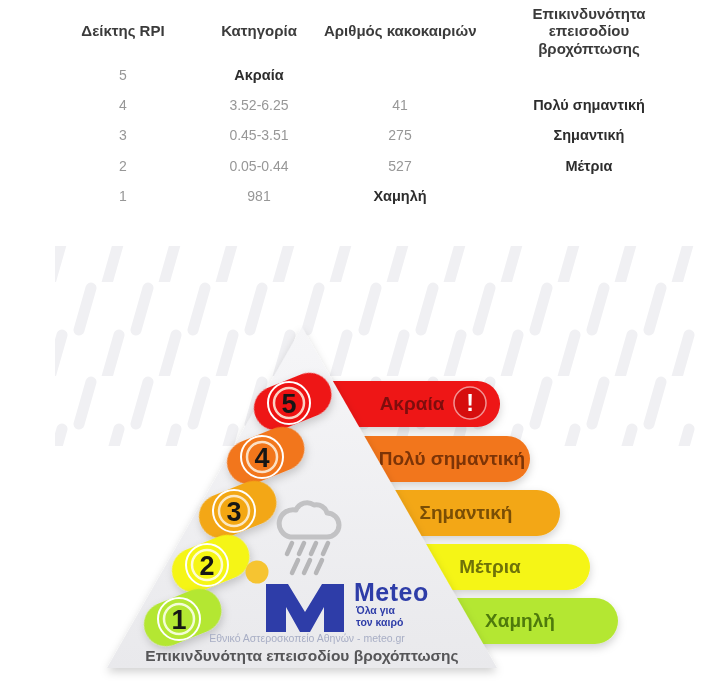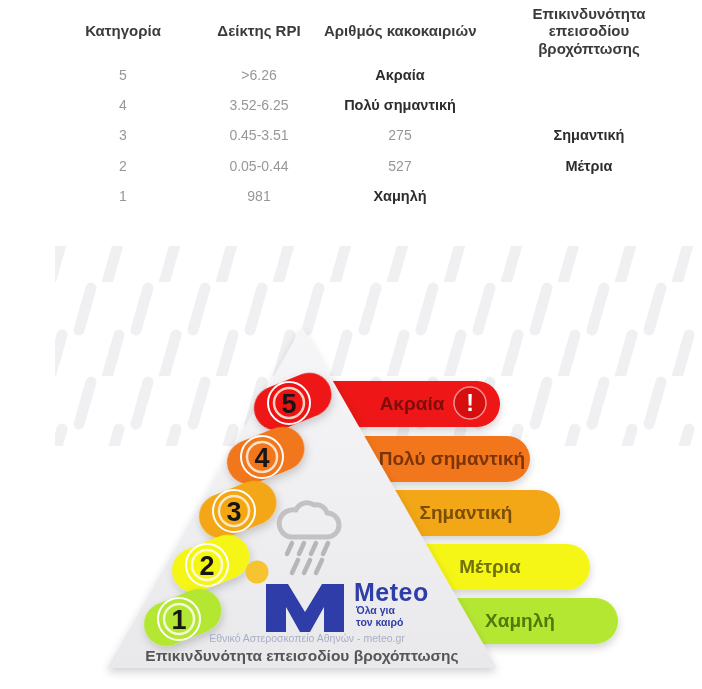--- a/index.html
+++ b/index.html
@@ -26,38 +26,38 @@
   .logo-tag{font-size:10.5px;font-weight:600;}
   .logo-sub{font-size:10.5px;}
 </style>
 </head>
 <body>
 
 <div class="stage">
 
   <div class="rpi-table">
     <div class="trow thead">
+      <div class="th">Δείκτης RPI</div>
       <div class="th">Κατηγορία</div>
-      <div class="th">Δείκτης RPI</div>
       <div class="th">
         <div style="white-space:nowrap;">Αριθμός κακοκαιριών</div>
       </div>
       <div class="th">
         <div class="narrow">Επικινδυνότητα επεισοδίου βροχόπτωσης</div>
       </div>
     </div>
 
     <div class="trow brow">
       <div class="td">5</div>
-      <div class="td">&gt;6.26</div>
       <div class="td risk">Ακραία</div>
     </div>
     <div class="trow brow">
       <div class="td">4</div>
       <div class="td">3.52-6.25</div>
+      <div class="td">41</div>
       <div class="td risk">Πολύ σημαντική</div>
     </div>
     <div class="trow brow">
       <div class="td">3</div>
       <div class="td">0.45-3.51</div>
       <div class="td">275</div>
       <div class="td risk">Σημαντική</div>
     </div>
     <div class="trow brow">
       <div class="td">2</div>

